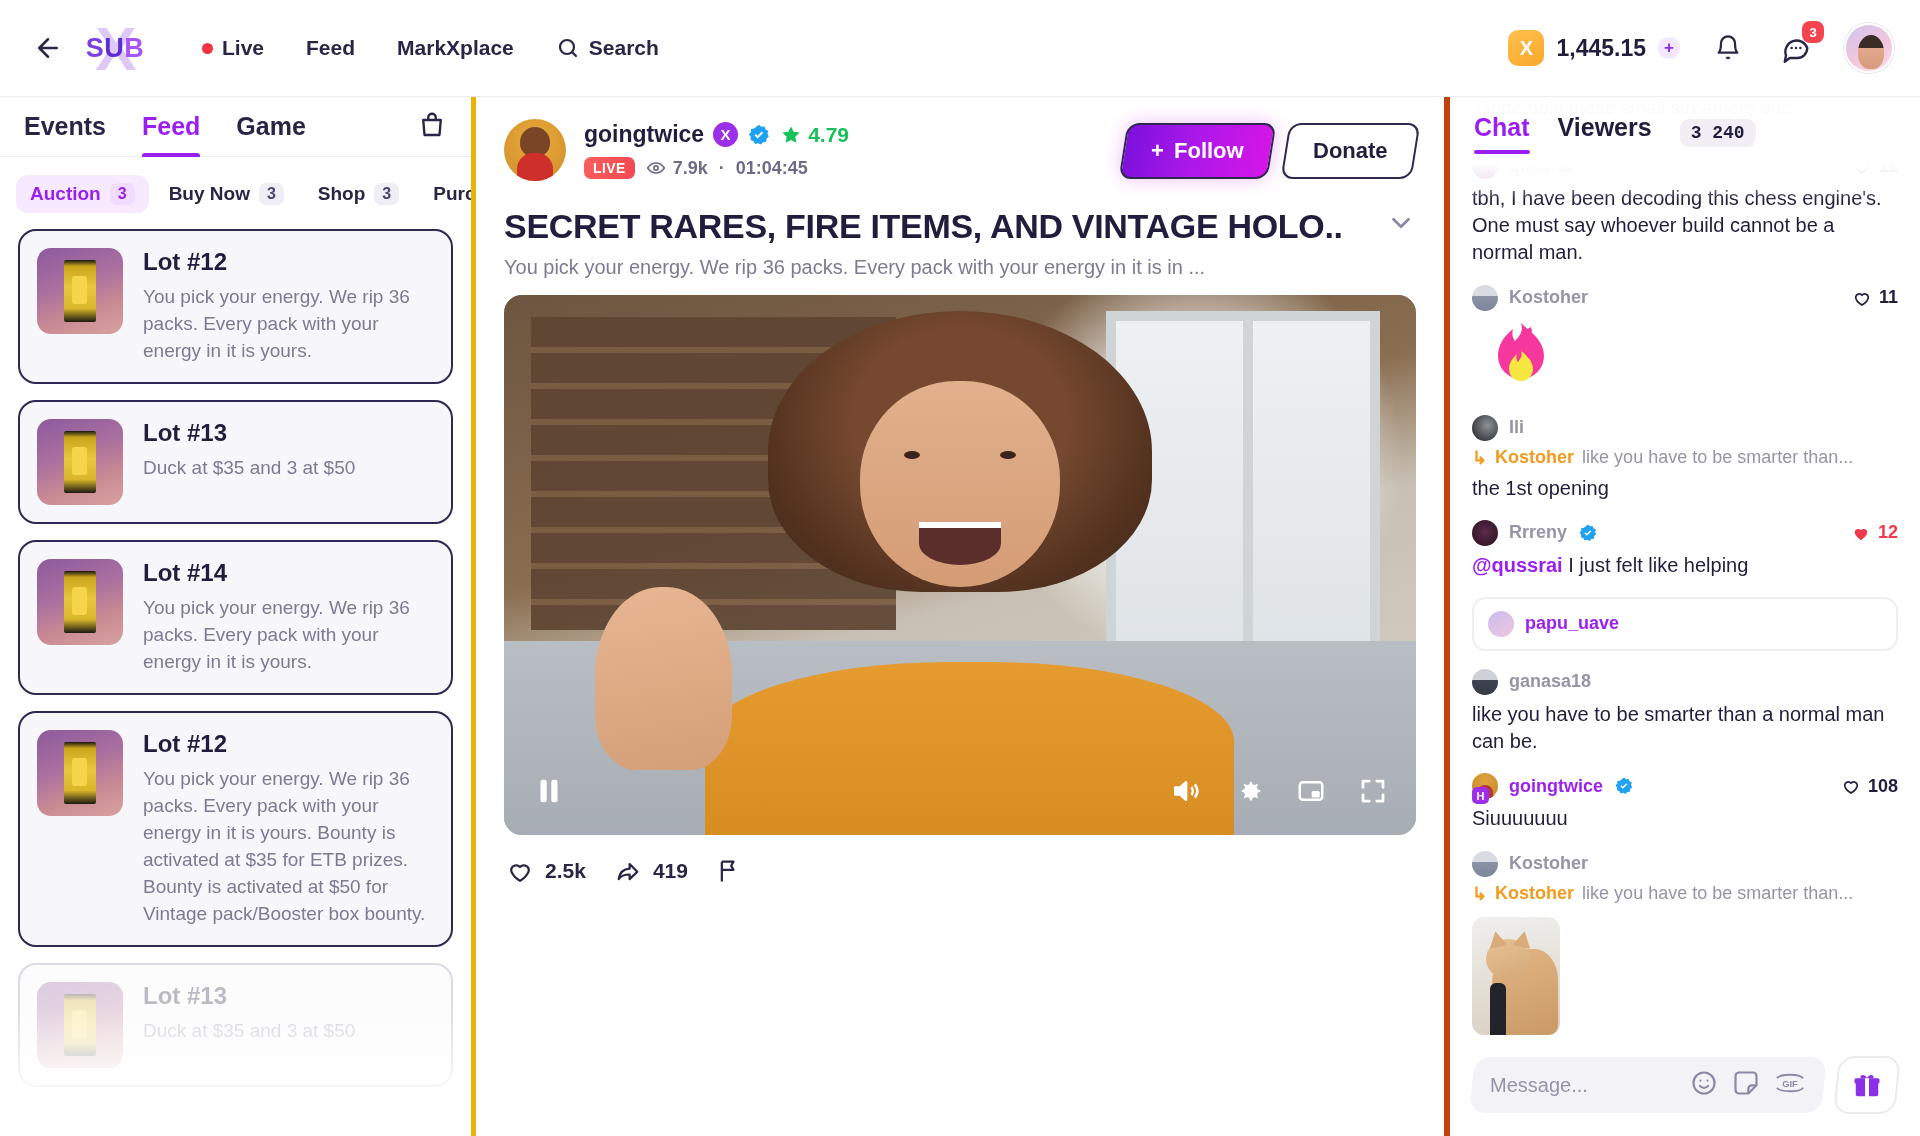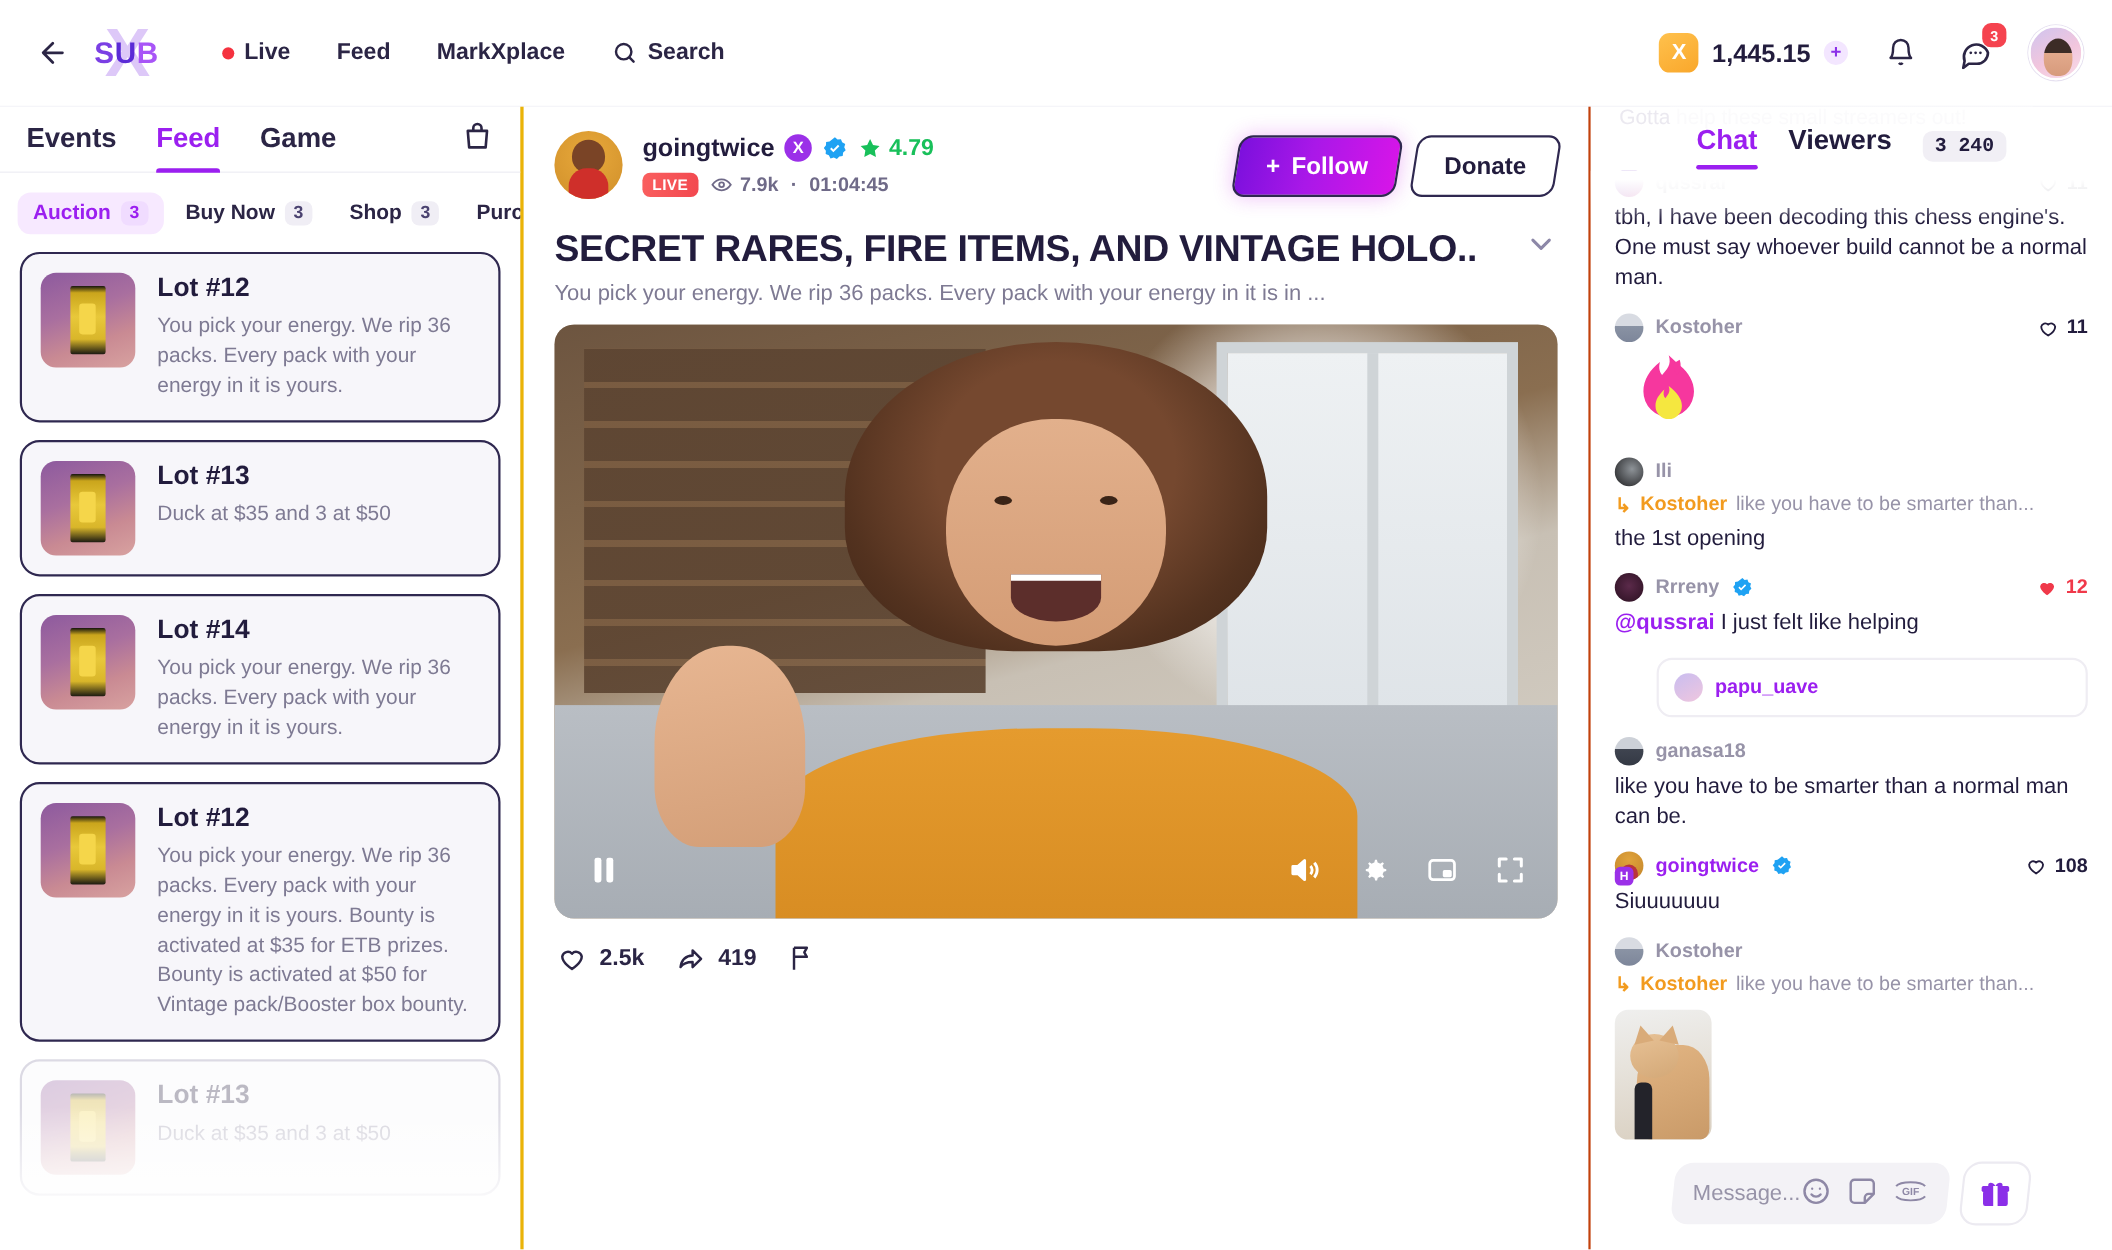--- a/index.html
+++ b/index.html
@@ -102,21 +102,21 @@
   
   .main {
     display: flex;
     height: calc(1136px - 96px);
     border-top: 1px solid #ececf2;
   }
 
   
   .sidebar {
     width: 476px;
-    border-right: 3px solid #eab308;
+    border-right: 5px solid #eab308;
     display: flex; flex-direction: column;
     background: #fff;
     position: relative;
   }
   .sb-tabs {
     display: flex; align-items: center;
     padding: 0 24px;
     height: 60px;
     border-bottom: 1px solid #ececf2;
     gap: 36px;
@@ -318,25 +318,24 @@
   }
   .vcontrols .right { margin-left: auto; display:flex; align-items:center; gap: 32px; }
   .vc-icon { cursor: pointer; display:flex; align-items:center; justify-content:center; }
 
   .vstats { display:flex; align-items:flex-start; gap: 28px; padding: 22px 2px; }
   .vstat { display:flex; align-items:center; gap: 11px; font-size: 21px; font-weight: 600; color:#2b2545; cursor:pointer; }
 
   
   .chatpanel {
     width: 476px;
-    border-left: 2px solid #c2410c;
+    border-left: 6px solid #c2410c;
     display: flex; flex-direction: column;
     background: #fff;
     position: relative;
-    align-items: center;
   }
   .chat-ghost {
     position:absolute; top: 0px; left: 26px; right: 16px;
     font-size: 19px; color: #ebe9f0; white-space: nowrap; overflow:hidden;
     pointer-events:none;
   }
   .chat-tabs {
     display: flex; align-items: center; gap: 28px;
     padding: 14px 24px 0 24px;
     height: 58px; position: relative; z-index: 2;
@@ -386,21 +385,21 @@
   .msg-text { font-size: 20px; line-height: 1.36; color: #221c3d; margin-top: 6px; padding-left: 0; }
   .msg-text .mention { color: #9b1ff0; font-weight: 600; }
   .reply-line {
     display: flex; align-items: center; gap: 8px;
     font-size: 18px; margin-top: 6px;
   }
   .reply-line .who { color: #f29b1f; font-weight: 700; }
   .reply-line .arr { color: #f29b1f; font-weight: 700; }
   .reply-line .snippet { color: #9793a8; overflow:hidden; white-space:nowrap; text-overflow:ellipsis; }
   .msg.card {
-    border: 2px solid #efedf3; border-radius: 14px; padding: 12px 14px; margin-bottom: 18px; margin-left: 38px;
+    border: 2px solid #efedf3; border-radius: 14px; padding: 12px 14px; margin-bottom: 18px;
   }
   .fire-emoji { margin: 10px 0 0 18px; }
   .cat-img {
     margin-top: 12px; width: 88px; height: 118px; border-radius: 12px;
     background: linear-gradient(170deg,#efefee 0%, #e7e3dc 40%, #d9cfc0 100%);
     position: relative; overflow: hidden;
   }
   .cat-body { position:absolute; right:2px; bottom:0; width:66px; height:86px; border-radius: 40% 36% 12% 20%; background: linear-gradient(160deg,#e2b583,#c99a68); }
   .cat-head { position:absolute; left:14px; top:22px; width:44px; height:40px; border-radius:50%; background: linear-gradient(160deg,#e8c296,#d3a877); }
   .cat-ear { position:absolute; width:0;height:0;border-left:9px solid transparent;border-right:9px solid transparent;border-bottom:16px solid #d9ab79; }

